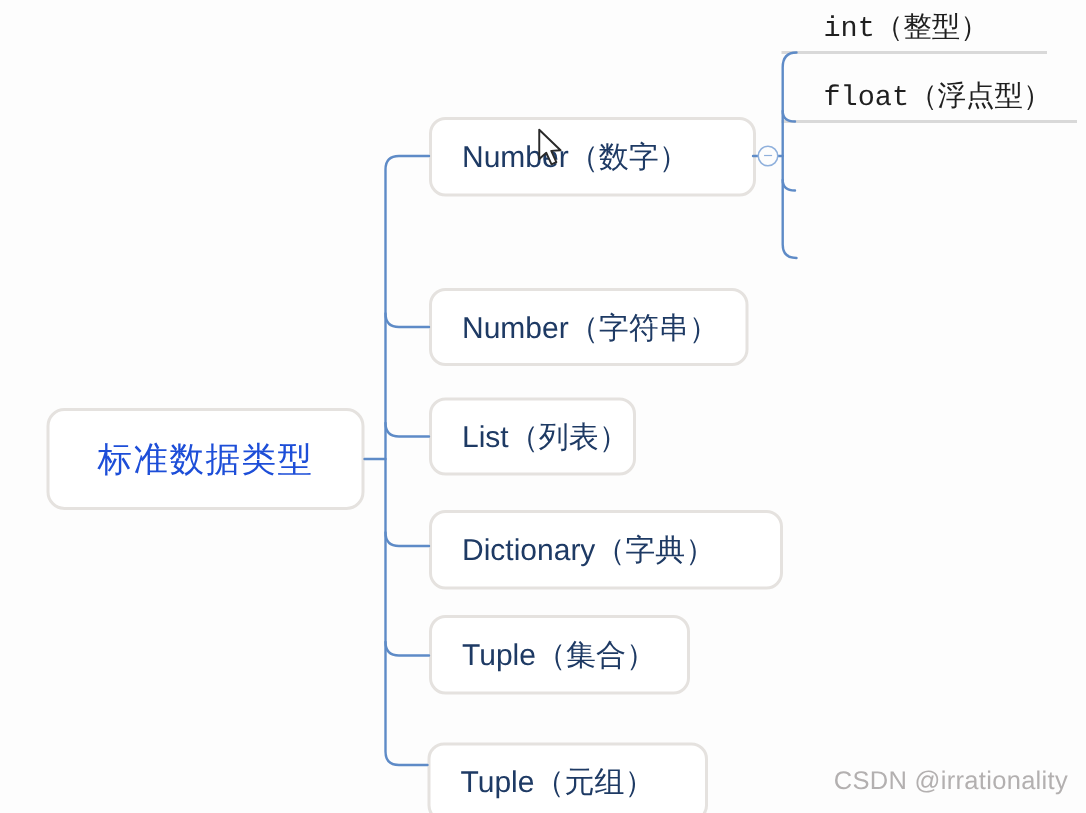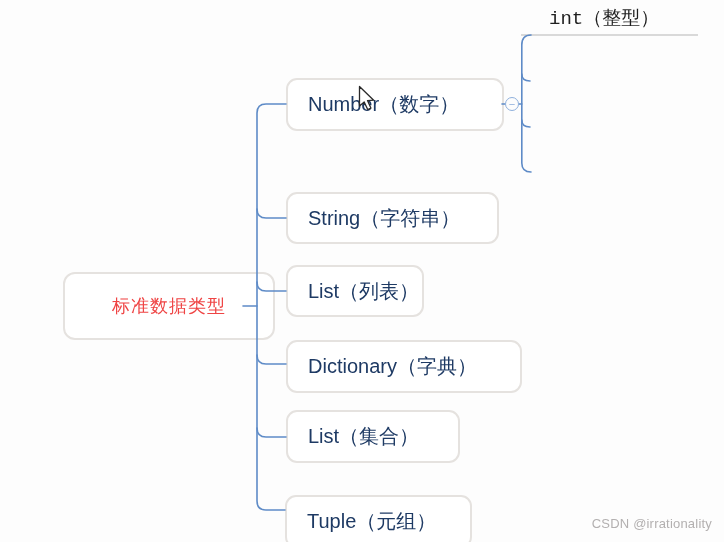--- a/index.html
+++ b/index.html
@@ -8,22 +8,22 @@
     background:#fdfdfd;
     font-family:"Liberation Sans","DejaVu Sans",sans-serif;
   }
   .node{
     position:absolute;box-sizing:border-box;background:#ffffff;
     border:2px solid #e5e2df;border-radius:11px;
     display:flex;align-items:center;white-space:nowrap;
     color:#1e3a64;font-size:20px;padding-left:20px;z-index:2;
   }
   .node.root{
-    justify-content:center;padding-left:0;color:#ef4444;font-size:18px;
-    border-radius:12px;letter-spacing:1px;margin-left:32px;
+    justify-content:center;padding-left:0;color:#1d4ed8;font-size:23px;
+    border-radius:12px;letter-spacing:1px;
   }
   .leaf{
     position:absolute;box-sizing:border-box;z-index:2;
     border-bottom:2px solid #d9d9d9;
     display:flex;align-items:flex-end;white-space:nowrap;
     color:#1f1f1f;font-size:19px;padding:0 0 3px 28px;font-family:Liberation Mono, monospace;
   }
   #connectors{
     position:absolute;left:0;top:0;z-index:4;pointer-events:none;
   }
@@ -32,53 +32,56 @@
     box-sizing:border-box;border:1.5px solid #8fb0dc;border-radius:50%;
     background:#fdfdfd;color:#8fb0dc;font-size:11px;line-height:10px;
     display:flex;align-items:center;justify-content:center;z-index:6;
     cursor:pointer;
   }
   #cursor{
     position:absolute;left:358px;top:85px;z-index:9;pointer-events:none;
   }
   .watermark{
     position:absolute;right:12px;bottom:11px;z-index:3;
-    color:#b3b0b0;font-size:13px;letter-spacing:0.2px;margin-top:37px;
+    color:#b3b0b0;font-size:17px;letter-spacing:0.2px;margin-top:37px;
   }
 </style>
 </head>
 <body>
 
 <div id="stage">
 
   <div class="node root" style="left:31px;top:272px;width:212px;height:68px">
     <span>标准数据类型</span>
   </div>
 
   <div class="node" style="left:286px;top:78px;width:218px;height:53px">
     <span>Number（数字）</span>
   </div>
   <div class="node" style="left:286px;top:192px;width:213px;height:52px">
-    <span>String（字符串）</span>
+    <span>Number（字符串）</span>
   </div>
   <div class="node" style="left:286px;top:265px;width:138px;height:52px">
     <span>List（列表）</span>
   </div>
   <div class="node" style="left:286px;top:340px;width:236px;height:53px">
     <span>Dictionary（字典）</span>
   </div>
   <div class="node" style="left:286px;top:410px;width:174px;height:53px">
-    <span>List（集合）</span>
+    <span>Tuple（集合）</span>
   </div>
   <div class="node" style="left:285px;top:495px;width:187px;height:53px">
     <span>Tuple（元组）</span>
   </div>
 
   <div class="leaf" style="left:521px;top:4px;width:177px;height:32px">
     <span>int（整型）</span>
+  </div>
+  <div class="leaf" style="left:521px;top:50px;width:197px;height:32px">
+    <span>float（浮点型）</span>
   </div>
 
   <div class="toggle">−</div>
 
   <svg id="connectors" width="724" height="542" viewBox="0 0 724 542">
     <g fill="none" stroke="#5e8bc7" stroke-width="1.6" stroke-linecap="round">
 
       <path d="M243,306 H257"></path>
 
       <path d="M286,104 H266 Q257,104 257,113 V501 Q257,510 266,510 H285"></path>

